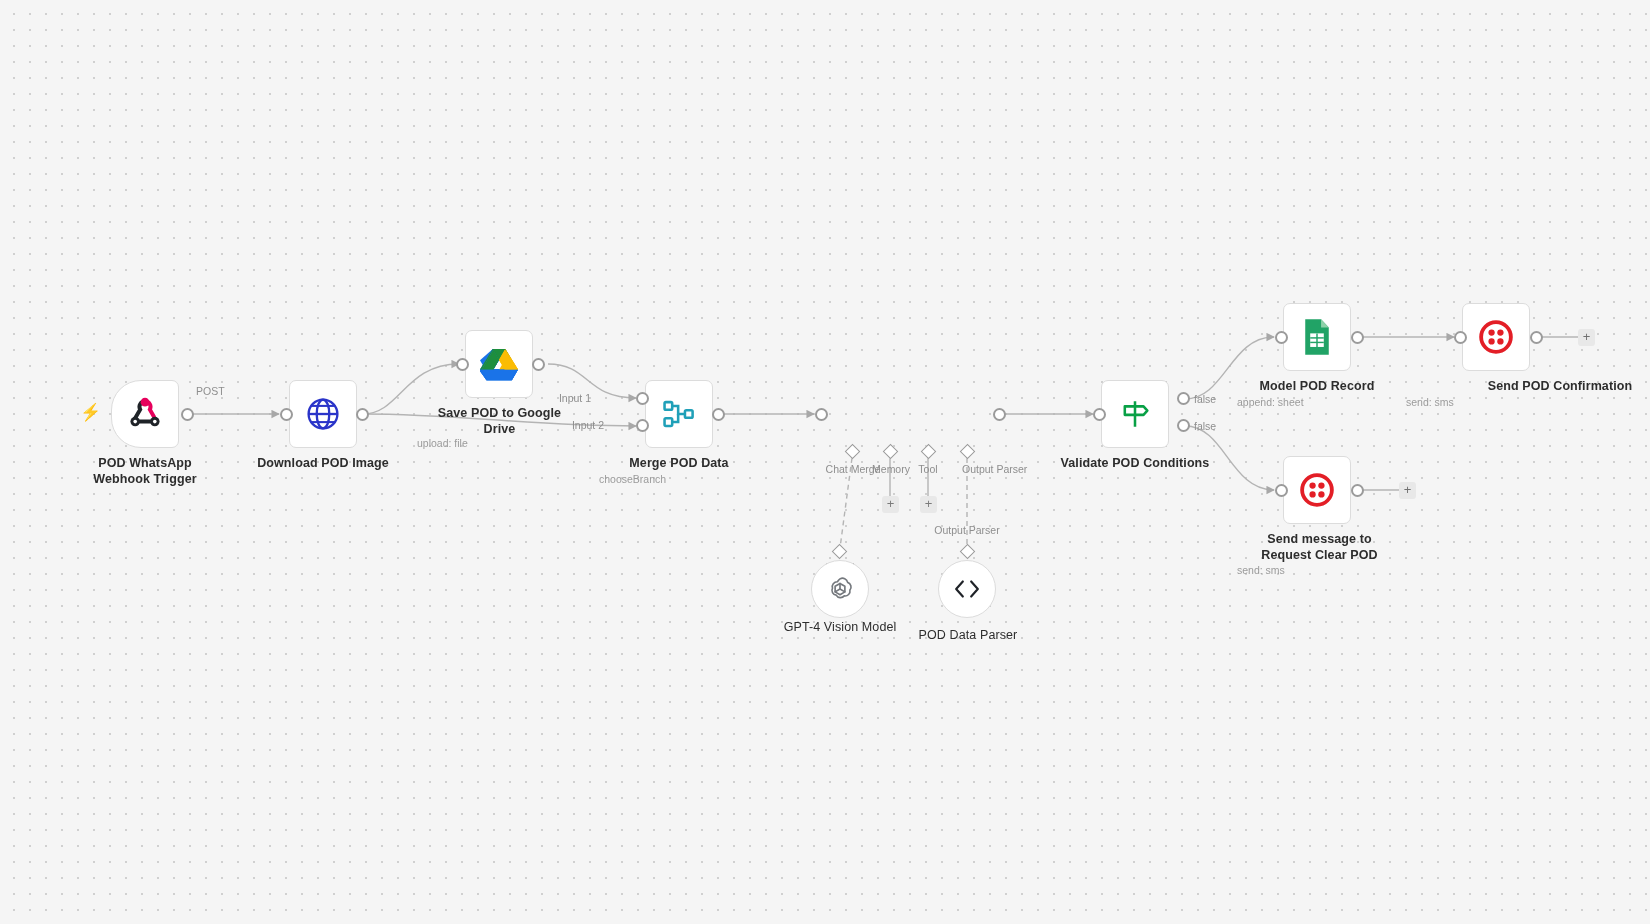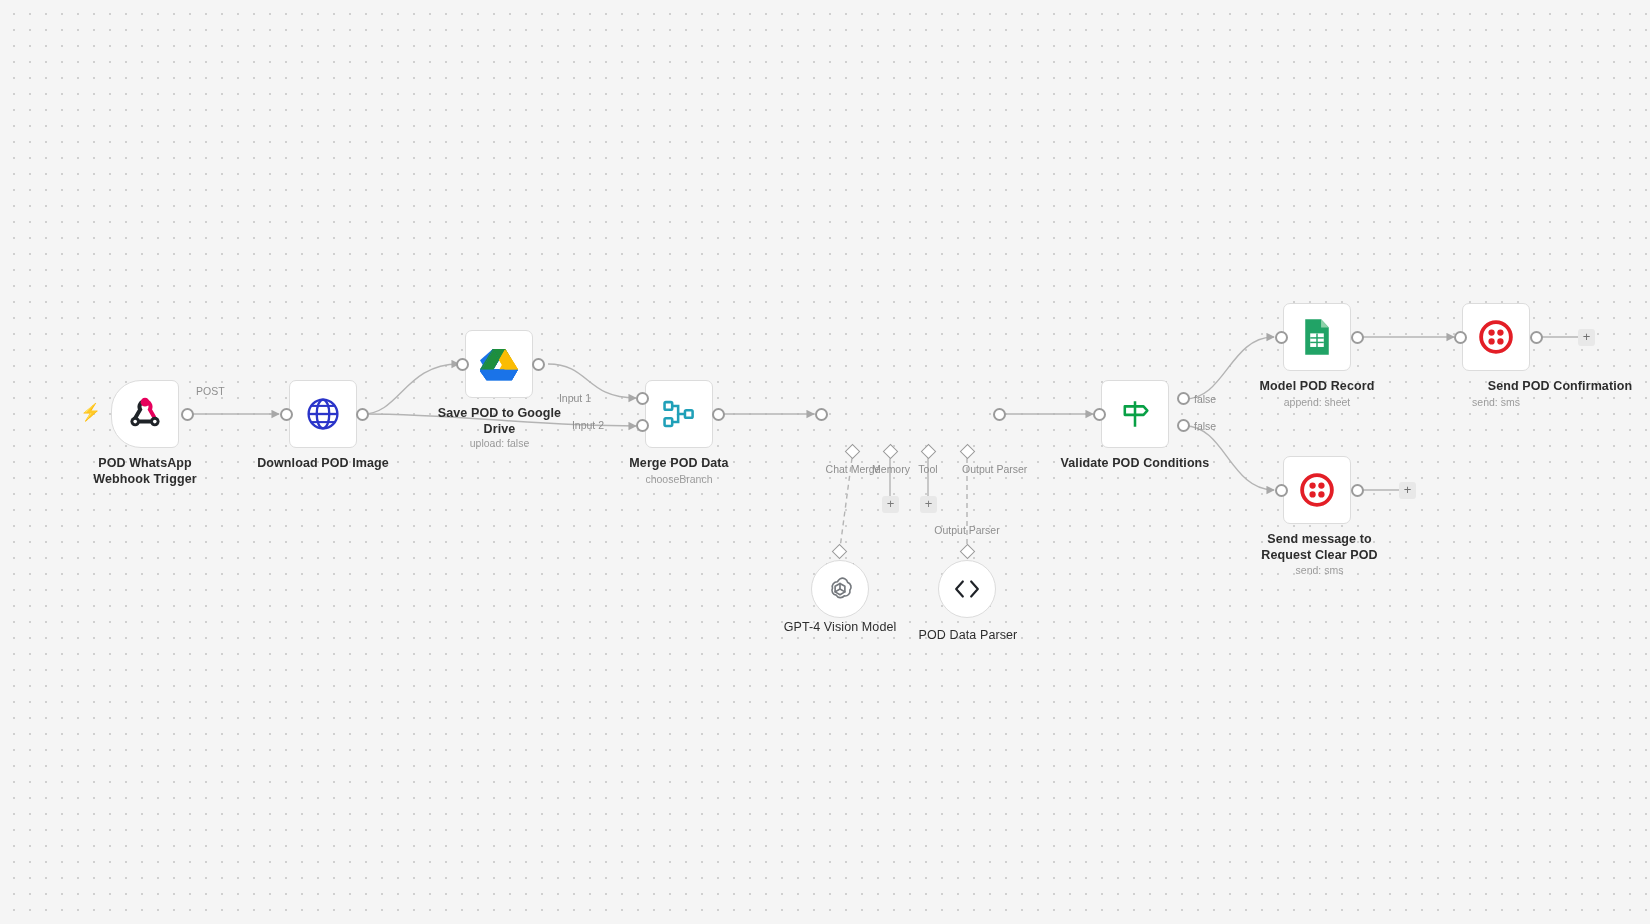--- a/index.html
+++ b/index.html
@@ -69,21 +69,21 @@
     text-align: center;
     font-size: 12.5px;
     line-height: 15.5px;
     color: #2d2d2d;
     font-weight: 600;
     letter-spacing: .1px;
     white-space: pre-line;
   }
   .nsub {
     position: absolute;
-    text-align: center;
+    text-align: left;
     font-size: 10.5px;
     line-height: 13px;
     color: #9b9b9b;
     font-weight: 400;
   }
 
   
   .port {
     position: absolute;
     width: 13px; height: 13px;
@@ -277,21 +277,21 @@
           <polygon points="16.8,3 24,15.6 16.7,28.3 2.2,28.3" fill="#1e8e3e"></polygon>
           <polygon points="2.2,28.3 45.8,28.3 38.6,40.9 9.4,40.9" fill="#1a73e8"></polygon>
         </g>
       </svg>
     </span>
   </div>
   <div class="port" style="left:456px; top:358px;"></div>
   <div class="port" style="left:532px; top:358px;"></div>
   <div class="nlabel" style="left:417px; top:406px; width:165px;">Save POD to Google
 Drive</div>
-  <div class="nsub" style="left:417px; top:437px; width:165px;">upload: false</div>
+  <div class="nsub" style="left:417px; top:437px; width:165px;">upload: file</div>
 
   <div class="node square" style="left:645px; top:380px;">
     <span>
       <svg class="icon" width="34" height="34" viewBox="0 0 40 40">
         <rect x="3" y="6" width="9" height="9" rx="1.6" fill="none" stroke="#20a0b8" stroke-width="3"></rect>
         <rect x="3" y="25" width="9" height="9" rx="1.6" fill="none" stroke="#20a0b8" stroke-width="3"></rect>
         <rect x="27" y="15.5" width="9" height="9" rx="1.6" fill="none" stroke="#20a0b8" stroke-width="3"></rect>
         <path d="M12 10.5 H19 V20 H27" fill="none" stroke="#20a0b8" stroke-width="3"></path>
         <path d="M12 29.5 H19 V20" fill="none" stroke="#20a0b8" stroke-width="3"></path>
       </svg>

